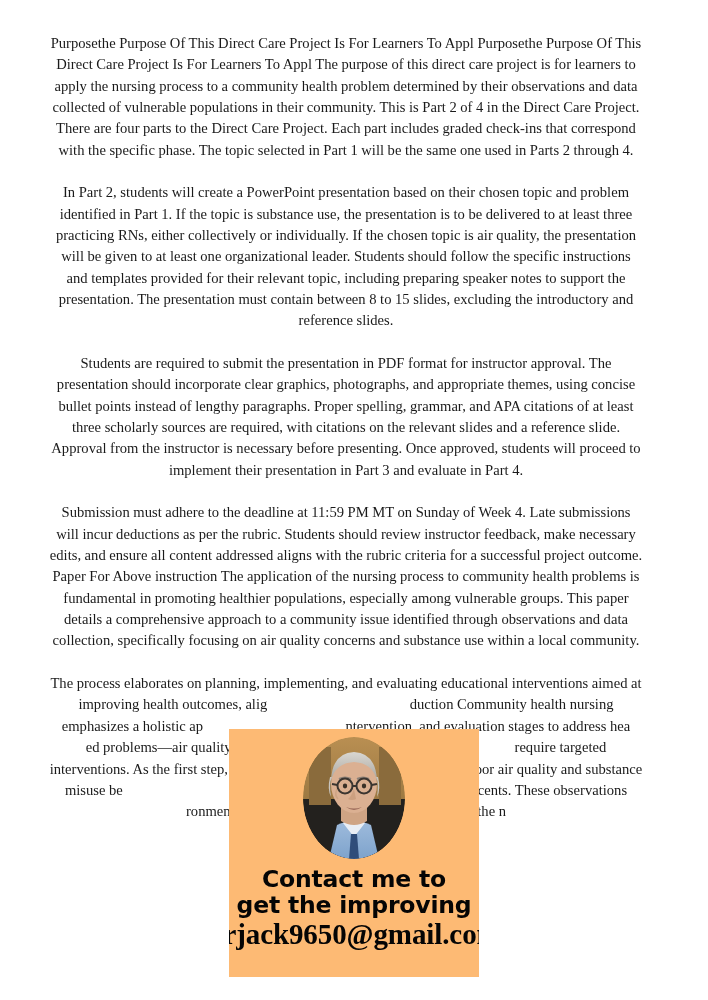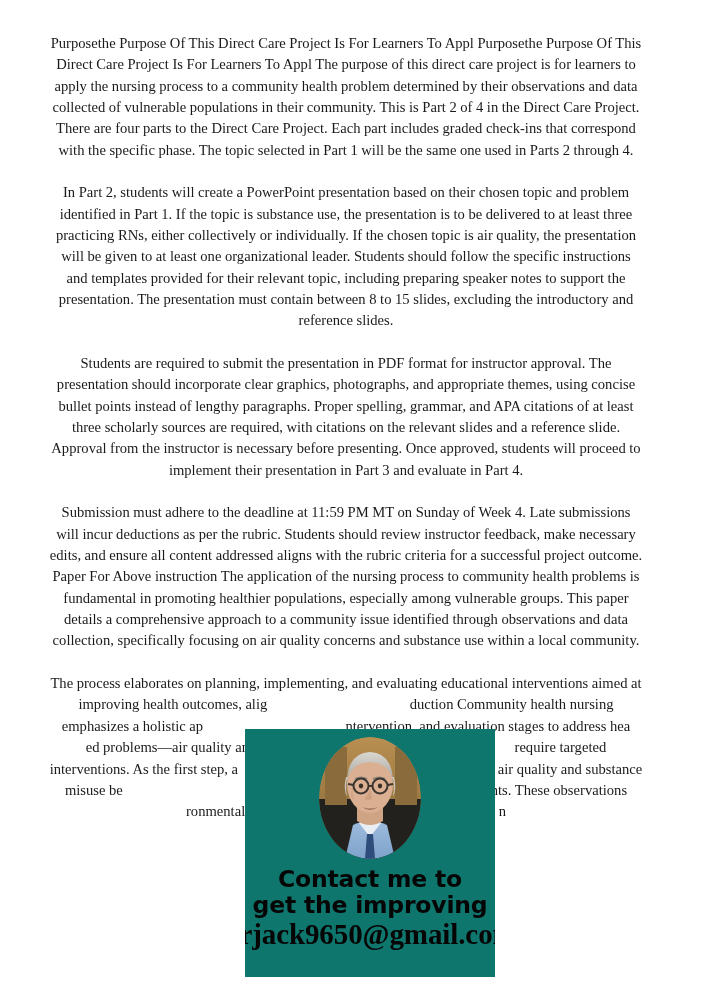--- a/index.html
+++ b/index.html
@@ -100,21 +100,21 @@
 <div id="document-page">
 
   <div id="doc-body">
     <p class="doc-paragraph">Purposethe Purpose Of This Direct Care Project Is For Learners To Appl Purposethe Purpose Of This Direct Care Project Is For Learners To Appl The purpose of this direct care project is for learners to apply the nursing process to a community health problem determined by their observations and data collected of vulnerable populations in their community. This is Part 2 of 4 in the Direct Care Project. There are four parts to the Direct Care Project. Each part includes graded check-ins that correspond with the specific phase. The topic selected in Part 1 will be the same one used in Parts 2 through 4.</p>
     <p class="doc-paragraph">In Part 2, students will create a PowerPoint presentation based on their chosen topic and problem identified in Part 1. If the topic is substance use, the presentation is to be delivered to at least three practicing RNs, either collectively or individually. If the chosen topic is air quality, the presentation will be given to at least one organizational leader. Students should follow the specific instructions and templates provided for their relevant topic, including preparing speaker notes to support the presentation. The presentation must contain between 8 to 15 slides, excluding the introductory and reference slides.</p>
     <p class="doc-paragraph">Students are required to submit the presentation in PDF format for instructor approval. The presentation should incorporate clear graphics, photographs, and appropriate themes, using concise bullet points instead of lengthy paragraphs. Proper spelling, grammar, and APA citations of at least three scholarly sources are required, with citations on the relevant slides and a reference slide. Approval from the instructor is necessary before presenting. Once approved, students will proceed to implement their presentation in Part 3 and evaluate in Part 4.</p>
     <p class="doc-paragraph">Submission must adhere to the deadline at 11:59 PM MT on Sunday of Week 4. Late submissions will incur deductions as per the rubric. Students should review instructor feedback, make necessary edits, and ensure all content addressed aligns with the rubric criteria for a successful project outcome. Paper For Above instruction The application of the nursing process to community health problems is fundamental in promoting healthier populations, especially among vulnerable groups. This paper details a comprehensive approach to a community issue identified through observations and data collection, specifically focusing on air quality concerns and substance use within a local community.</p>
     <p class="doc-paragraph">The process elaborates on planning, implementing, and evaluating educational interventions aimed at improving health outcomes, alig                                        duction Community health nursing emphasizes a holistic ap                                        ntervention, and evaluation stages to address hea                                        ed problems—air quality and substance use—are                                        require targeted interventions. As the first step, a                                        of exposure to poor air quality and substance misuse be                                        n as low-income families and adolescents. These observations                                        ronmental reports and health surveys, confirming the n</p>
   </div>
 
-  <div id="contact-overlay" style="background: #0f766e; margin-left: 16px;">
+  <div id="contact-overlay" style="background: #fdba74;">
 
     <div id="contact-avatar">
       <svg width="102" height="122" viewBox="0 0 102 122">
         <defs>
           <clipPath id="ovalClip">
               <ellipse cx="51" cy="61" rx="51" ry="61"></ellipse>
             </clipPath>
           <linearGradient id="bgWall" x1="0" y1="0" x2="0" y2="1">
             <stop offset="0%" stop-color="#b98f52"></stop>
             <stop offset="55%" stop-color="#9a7741"></stop>

